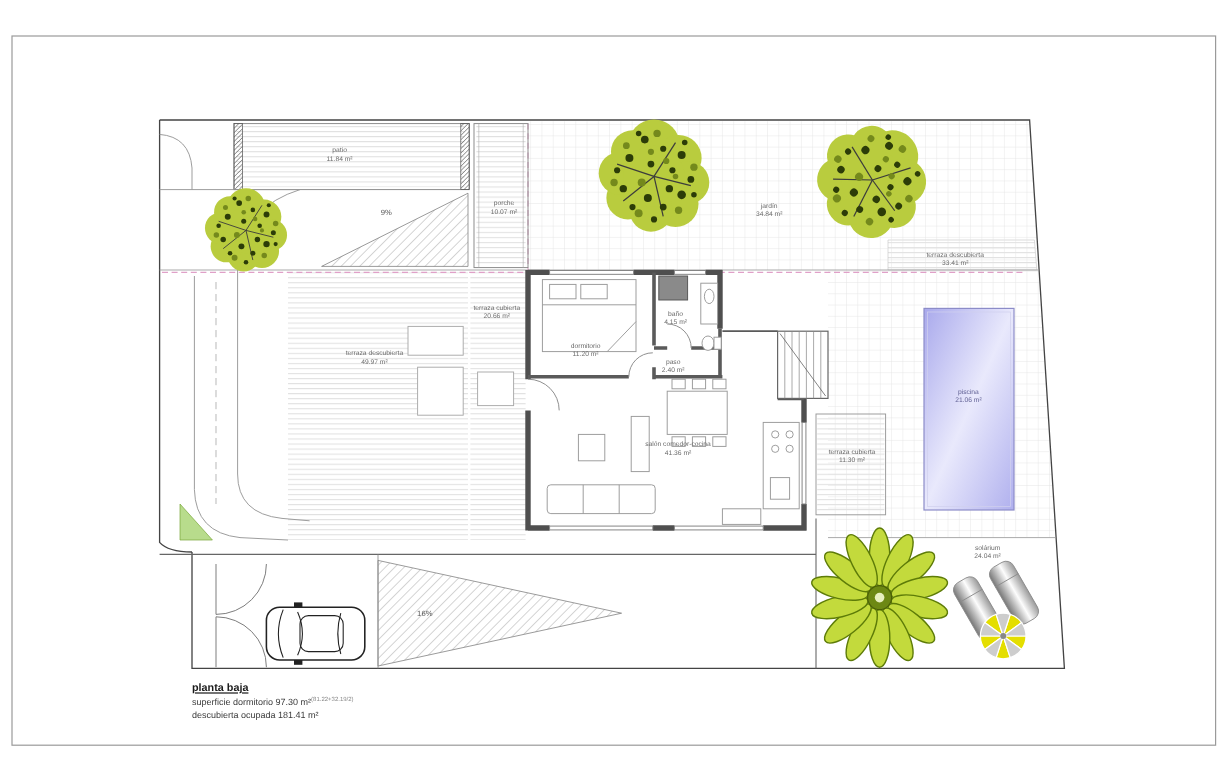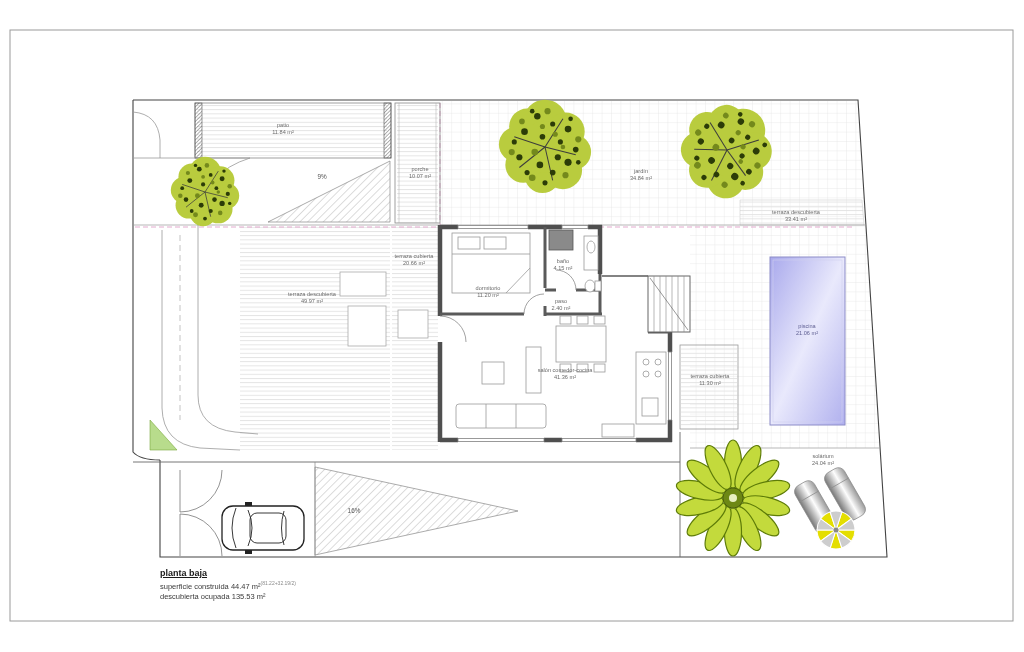--- a/index.html
+++ b/index.html
@@ -355,16 +355,16 @@
       <text x="823" y="465">24.04 m²</text>
     </g>
   </g>
 
   <text class="slope" x="322" y="179">9%</text>
   <text class="slope" x="354" y="513">16%</text>
 </svg>
 
   <div class="footer">
     <div class="title">planta baja</div>
-    <div class="row"><span>superficie construida</span>&nbsp;<span>44.47 m²</span><span class="note">(81.22+32.19/2)</span></div>
-    <div class="row"><span>descubierta ocupada</span>&nbsp;<span>135.53 m²</span></div>
+    <div class="row"><span>superficie dormitorio</span>&nbsp;<span>97.30 m²</span><span class="note">(81.22+32.19/2)</span></div>
+    <div class="row"><span>descubierta ocupada</span>&nbsp;<span>181.41 m²</span></div>
   </div>
 </div>
 
 </body></html>

